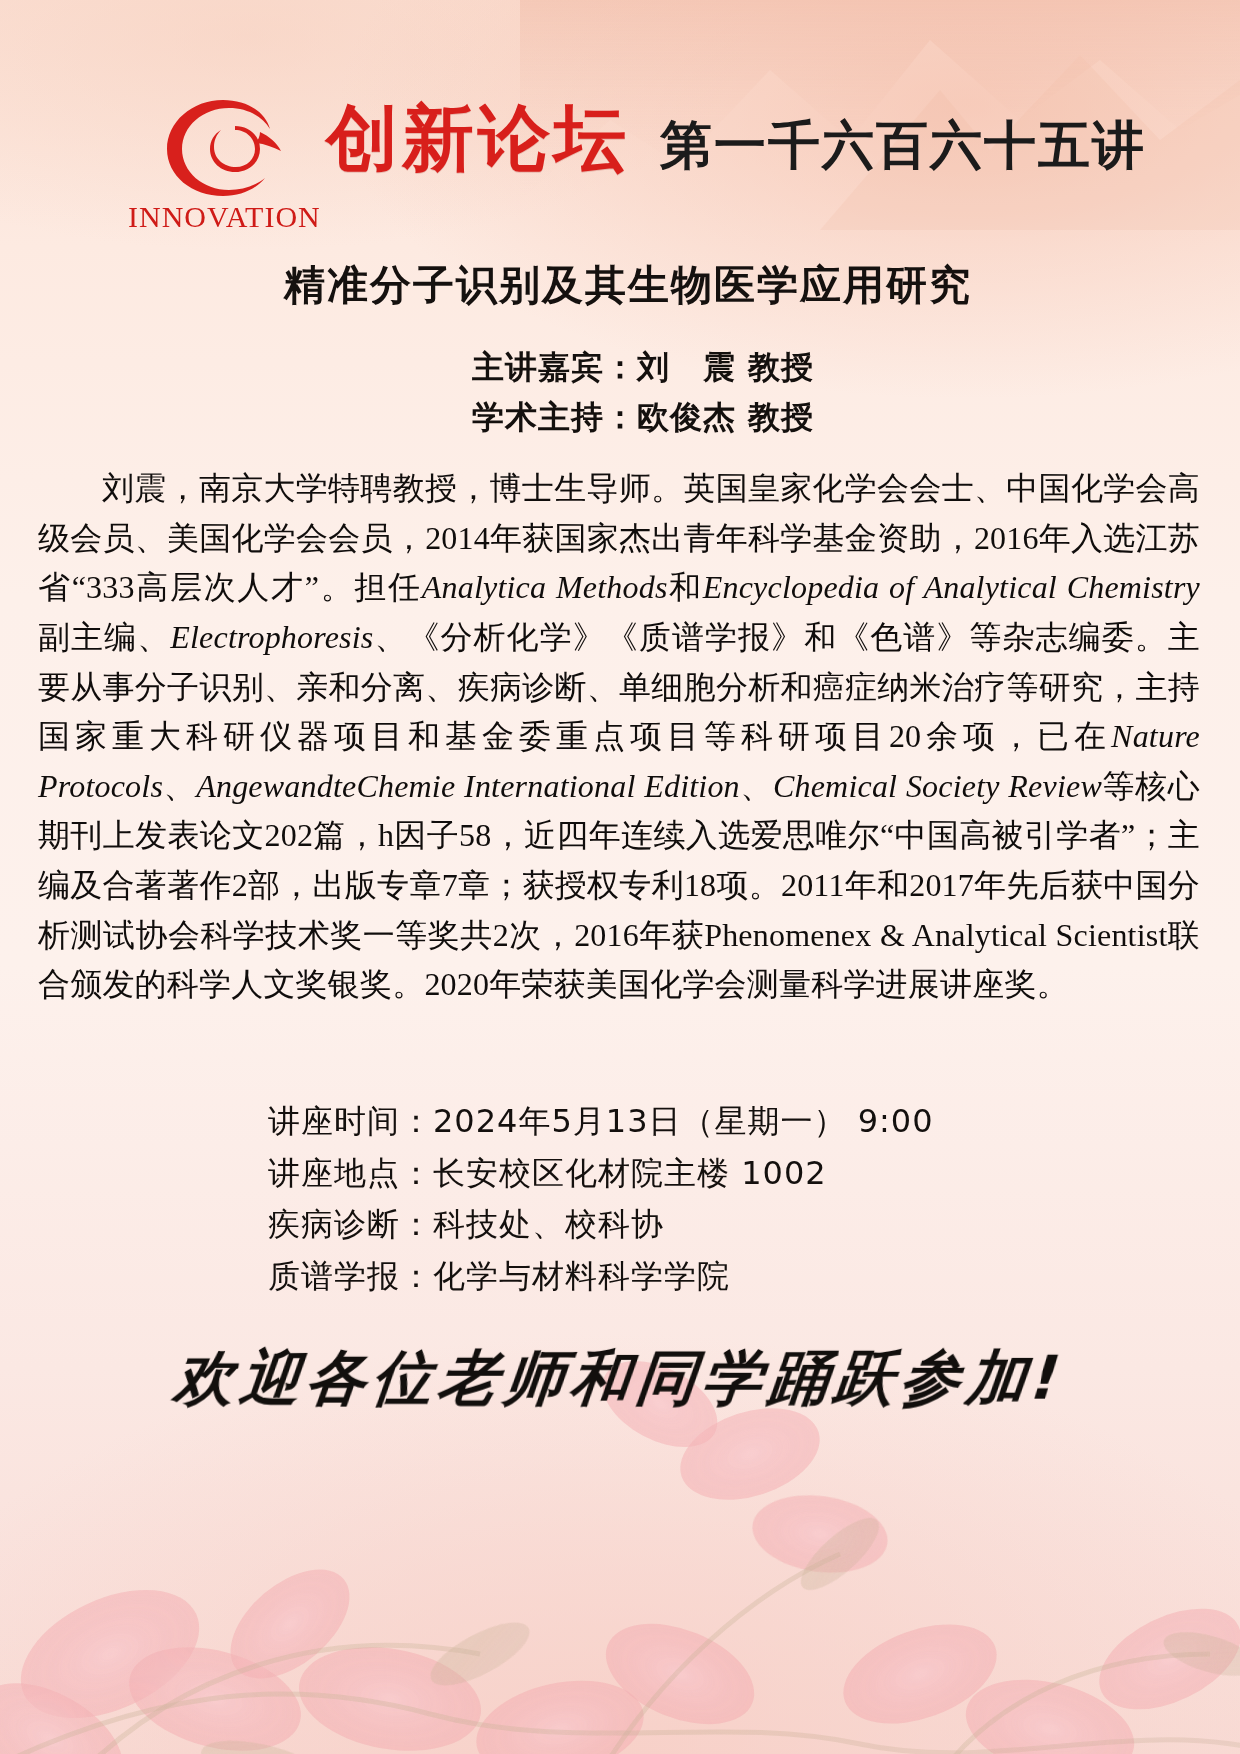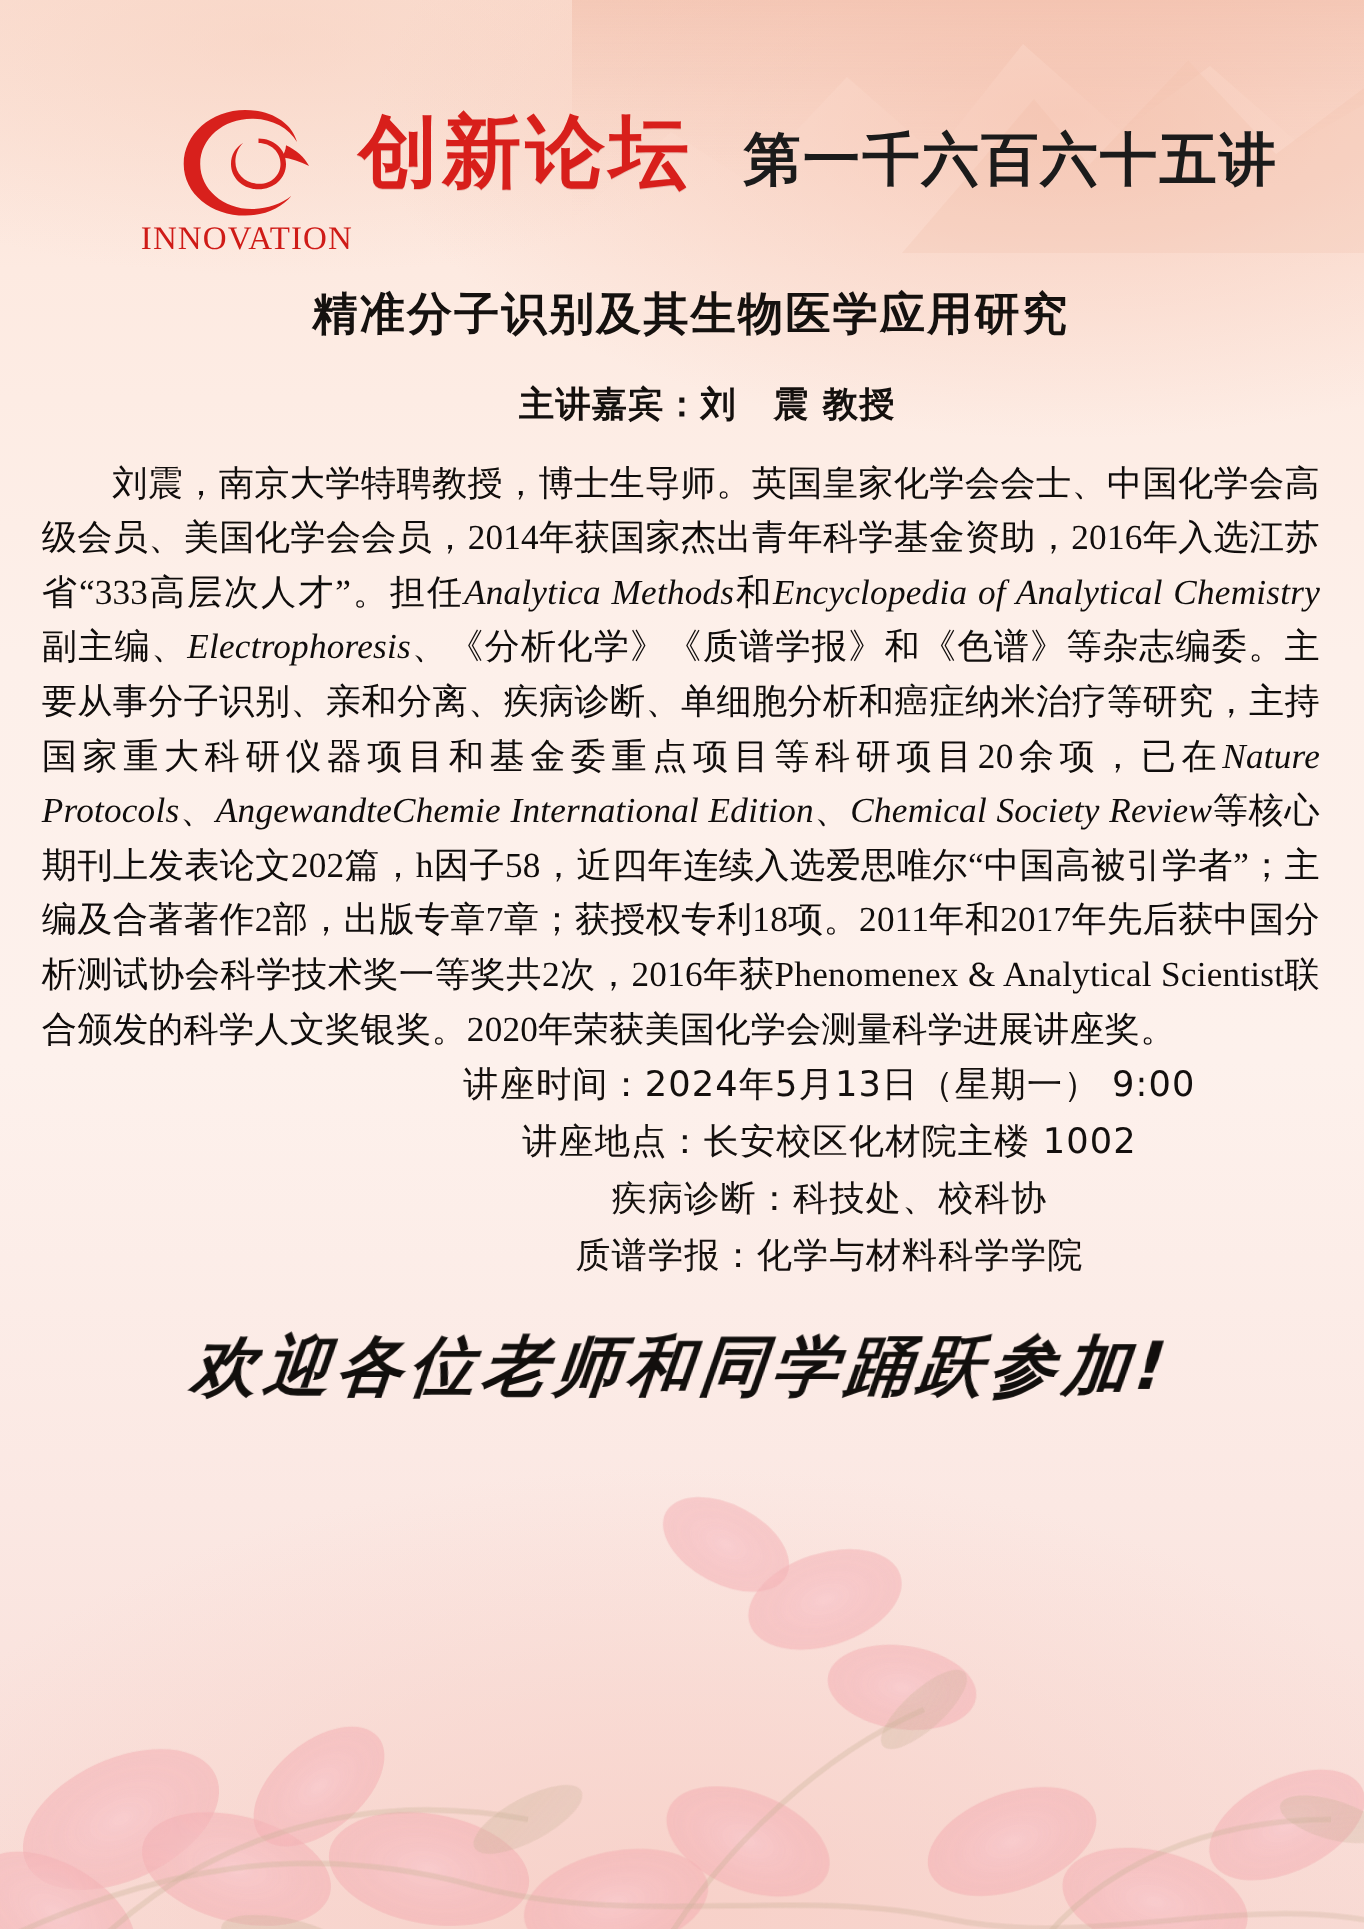--- a/index.html
+++ b/index.html
@@ -87,21 +87,21 @@
     letter-spacing: 4px;
     line-height: 1;
     text-shadow: 0 1px 0 rgba(150,0,0,0.18);
   }
   .title-sub {
     font-family: "DejaVu Sans", sans-serif;
     font-weight: bold;
     font-size: 52px;
     color: #1b1b1b;
     letter-spacing: 2px;
-    margin-left: 26px;
+    margin-left: 10px;
     line-height: 1;
   }
 
   
   .lecture-title {
     position: relative;
     text-align: center;
     font-family: "DejaVu Sans", sans-serif;
     font-weight: bold;
     font-size: 41px;
@@ -136,27 +136,27 @@
     text-align: justify;
     text-justify: inter-ideograph;
     text-indent: 2em;
     letter-spacing: 0.2px;
   }
   .bio i { font-style: italic; }
 
   
   .info {
     position: relative;
+    margin-top: 86px;
     padding-left: 268px;
     font-family: "DejaVu Sans", sans-serif;
     font-size: 32px;
     color: #14100e;
     line-height: 1.62;
     letter-spacing: 1px;
-    text-align: center;
   }
   .info-row { white-space: nowrap; }
 
   
   .slogan {
     position: relative;
     margin-top: 36px;
     text-align: center;
     font-family: "DejaVu Sans", sans-serif;
     font-weight: bold;
@@ -235,20 +235,21 @@
     <div class="title-block">
       <div class="title-main">创新论坛</div>
       <div class="title-sub">第一千六百六十五讲</div>
     </div>
   </div>
 
   <div class="lecture-title">精准分子识别及其生物医学应用研究</div>
 
   <div class="speakers">
     <div>主讲嘉宾：刘　震 教授</div>
+    <div>学术主持：欧俊杰 教授</div>
   </div>
 
   <div class="bio"><span>刘震，南京大学特聘教授，博士生导师。英国皇家化学会会士、中国化学会高级会员、美国化学会会员，2014年获国家杰出青年科学基金资助，2016年入选江苏省“333高层次人才”。担任</span><i>Analytica Methods</i><span>和</span><i>Encyclopedia of Analytical Chemistry</i><span>副主编、</span><i>Electrophoresis</i><span>、《分析化学》《质谱学报》和《色谱》等杂志编委。主要从事分子识别、亲和分离、疾病诊断、单细胞分析和癌症纳米治疗等研究，主持国家重大科研仪器项目和基金委重点项目等科研项目20余项，已在</span><i>Nature Protocols</i><span>、</span><i>AngewandteChemie International Edition</i><span>、</span><i>Chemical Society Review</i><span>等核心期刊上发表论文202篇，h因子58，近四年连续入选爱思唯尔“中国高被引学者”；主编及合著著作2部，出版专章7章；获授权专利18项。2011年和2017年先后获中国分析测试协会科学技术奖一等奖共2次，2016年获Phenomenex &amp; Analytical Scientist联合颁发的科学人文奖银奖。2020年荣获美国化学会测量科学进展讲座奖。</span></div>
 
   <div class="info">
     <div class="info-row">讲座时间：2024年5月13日（星期一） 9:00</div>
     <div class="info-row">讲座地点：长安校区化材院主楼 1002</div>
     <div class="info-row">疾病诊断：科技处、校科协</div>
     <div class="info-row">质谱学报：化学与材料科学学院</div>
   </div>

